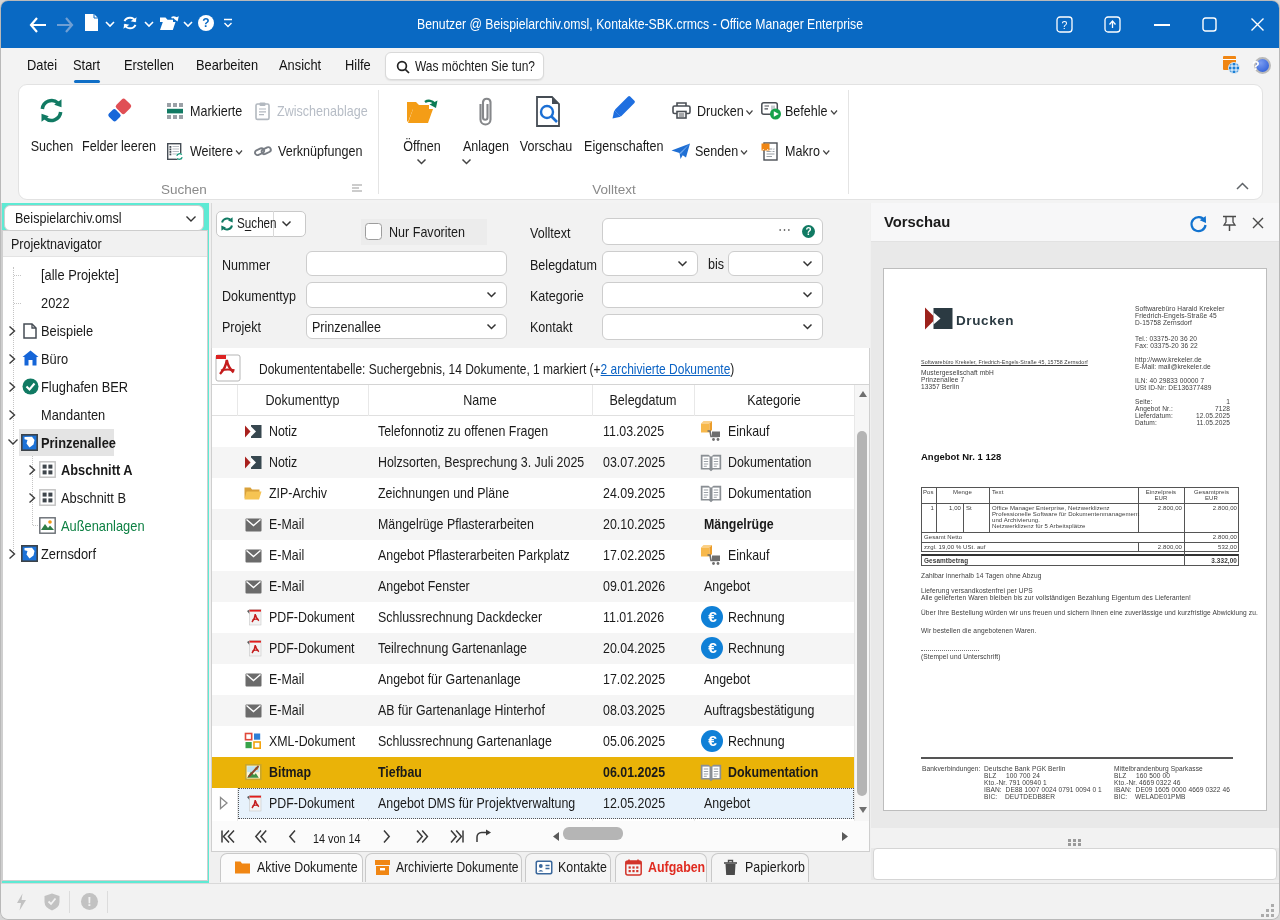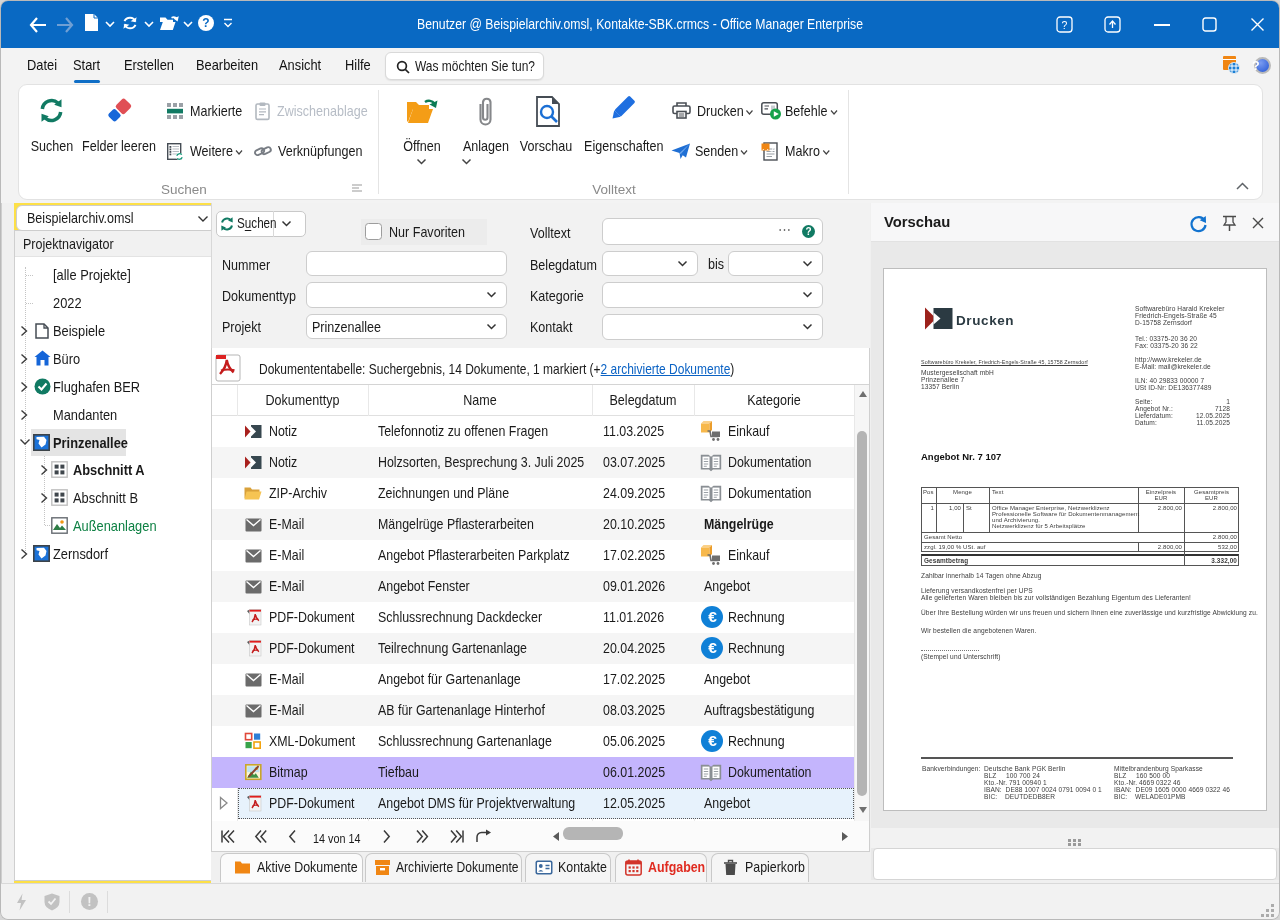--- a/index.html
+++ b/index.html
@@ -19,21 +19,21 @@
   .menuitem{position:absolute;top:9px;font-size:14.6px;color:#111;transform:scaleX(0.88);transform-origin:0 50%;white-space:nowrap;}
   
   #ribbon{position:absolute;left:1px;top:84px;width:1278px;height:119px;background:#f3f3f3;}
   #ribboncard{position:absolute;left:17px;top:0px;width:1245px;height:116px;background:#fff;border:1px solid #e2e2e2;border-radius:9px;}
   .rdiv{position:absolute;top:6px;width:1px;height:104px;background:#e4e4e4;}
   .glabel{position:absolute;top:98px;font-size:13.5px;color:#8a8a8a;text-align:center;}
   .bigbtn{position:absolute;top:0;text-align:center;font-size:14.6px;color:#1a1a1a;white-space:nowrap;transform:scaleX(0.86);transform-origin:50% 50%;}
   .smalltxt{position:absolute;font-size:14.6px;color:#1a1a1a;white-space:nowrap;transform:scaleX(0.86);transform-origin:0 50%;}
   .chev{display:inline-block;margin-left:2px;}
   
-  #sidebar{position:absolute;left:14px;top:203px;width:207px;height:680px;background:#fde047;}
+  #sidebar{position:absolute;left:2px;top:203px;width:207px;height:680px;background:#5eead4;}
   #middle{position:absolute;left:211px;top:203px;width:659px;height:680px;}
   #preview{position:absolute;left:871px;top:203px;width:408px;height:680px;background:#e9e9e9;}
   .field{position:absolute;background:#fff;border:1px solid #cdcdcd;border-radius:6px;}
   .flabel{position:absolute;font-size:14.6px;color:#1a1a1a;white-space:nowrap;transform:scaleX(0.86);transform-origin:0 50%;}
   .treetxt{position:absolute;font-size:14.6px;color:#1a1a1a;white-space:nowrap;transform:scaleX(0.88);transform-origin:0 50%;}
   
   .trow{position:absolute;left:0;width:642px;height:31px;}
   .cell{position:absolute;top:0;height:31px;font-size:14.6px;color:#1a1a1a;line-height:31px;white-space:nowrap;}
   .colline{position:absolute;top:0;width:1px;background:#e8e8e8;}
   
@@ -645,21 +645,21 @@
           <use href="#i-xml"></use>
         </svg>
         <div class="cell sqx" style="left:57px;">XML-Dokument</div>
       <div class="cell sqx" style="left:166px;">Schlussrechnung Gartenanlage</div>
         <div class="cell sqx" style="left:391px;">05.06.2025</div>
       <svg class="abs" style="left:489px;top:4px" width="22" height="22" viewBox="0 0 22 22">
           <use href="#i-euro"></use>
         </svg>
         <div class="cell sqx" style="left:516px;">Rechnung</div>
     </div>
-    <div class="trow" style="top:554px;left:1px;background:#c4b5fd;">
+    <div class="trow" style="top:554px;left:1px;background:#eab308;font-weight:bold;">
       <svg class="abs" style="left:33px;top:7px" width="17" height="17" viewBox="0 0 17 17">
           <use href="#i-bmp"></use>
         </svg>
         <div class="cell sqx" style="left:57px;">Bitmap</div>
       <div class="cell sqx" style="left:166px;">Tiefbau</div>
         <div class="cell sqx" style="left:391px;">06.01.2025</div>
       <svg class="abs" style="left:488px;top:7px" width="22" height="18" viewBox="0 0 22 18">
           <use href="#i-book"></use>
         </svg>
         <div class="cell sqx" style="left:516px;">Dokumentation</div>
@@ -799,21 +799,21 @@
       <div class="p6" style="left:251px;top:36px;">Softwarebüro Harald Krekeler<br>Friedrich-Engels-Straße 45<br>D-15758 Zernsdorf</div>
       <div class="p6" style="left:251px;top:66px;">Tel.: 03375-20 36 20<br>Fax: 03375-20 36 22</div>
       <div class="p6" style="left:251px;top:87px;">http://www.krekeler.de<br>E-Mail: mail@krekeler.de</div>
       <div class="p6" style="left:251px;top:108px;">ILN: 40 29833 00000 7<br>USt ID-Nr: DE136377489</div>
       <div class="p6" style="left:251px;top:129px;">Seite:<br>Angebot Nr.:<br>Lieferdatum:<br>Datum:</div>
       <div class="p6" style="left:250px;top:129px;width:96px;text-align:right;">1<br>7128<br>12.05.2025<br>11.05.2025</div>
 
       <div class="p6" style="left:37px;top:90px;font-size:5.9px;text-decoration:underline;transform:scaleX(0.9);transform-origin:0 50%;">Softwarebüro Krekeler, Friedrich-Engels-Straße 45, 15758 Zernsdorf</div>
       <div class="p6" style="left:37px;top:100px;">Mustergesellschaft mbH<br>Prinzenallee 7<br>13357 Berlin</div>
 
-      <div class="abs" style="left:37px;top:182px;font-size:9.5px;font-weight:bold;color:#111;">Angebot Nr. 7 107</div>
+      <div class="abs" style="left:37px;top:182px;font-size:9.5px;font-weight:bold;color:#111;">Angebot Nr. 1 128</div>
 
       <div class="abs" style="left:37px;top:218px;width:318px;height:65px;border:1px solid #555;"></div>
       <div class="abs" style="left:37px;top:285px;width:318px;height:12px;border:1px solid #555;border-top:2px solid #333;"></div>
       <div class="abs" style="left:37px;top:234px;width:318px;height:1px;background:#555;"></div>
       <div class="abs" style="left:37px;top:263px;width:318px;height:1px;background:#555;"></div>
       <div class="abs" style="left:37px;top:273px;width:318px;height:1px;background:#555;"></div>
       <div class="abs" style="left:52px;top:218px;width:1px;height:45px;background:#555;"></div>
       <div class="abs" style="left:105px;top:218px;width:1px;height:45px;background:#555;"></div>
       <div class="abs" style="left:79px;top:234px;width:1px;height:29px;background:#555;"></div>
       <div class="abs" style="left:254px;top:218px;width:1px;height:45px;background:#555;"></div>

